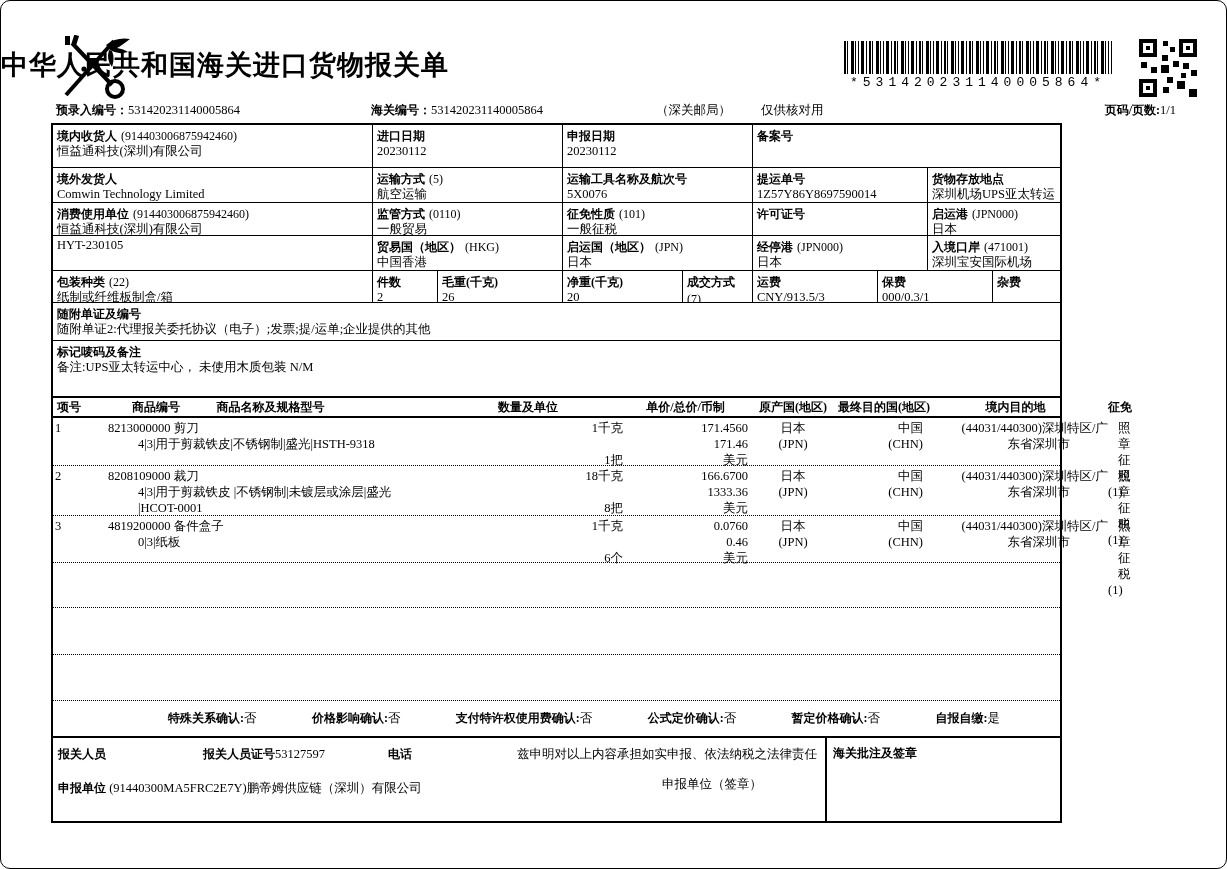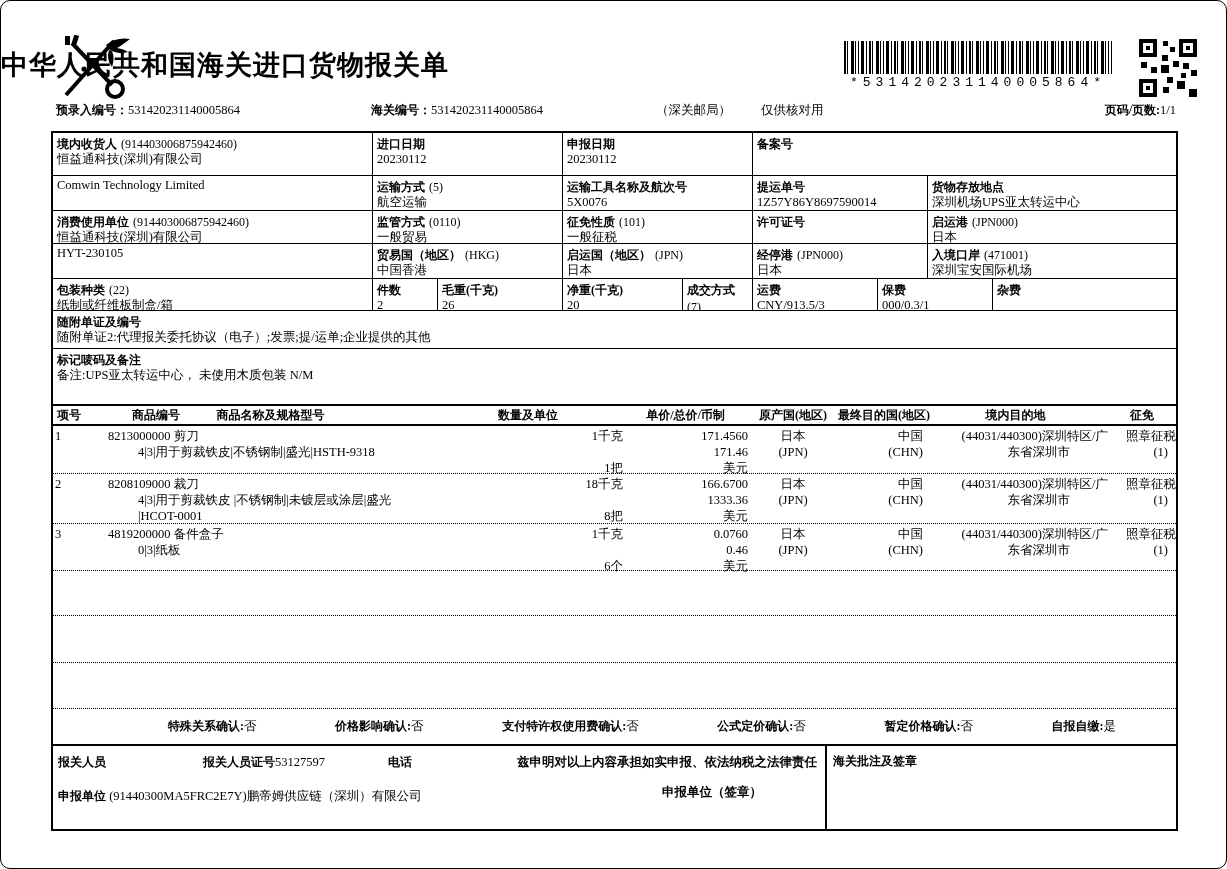--- a/index.html
+++ b/index.html
@@ -21,21 +21,21 @@
   .preentry{position:absolute;left:55px;top:101px;width:1120px;height:18px;font-size:12.5px;}
   .preentry .p1{position:absolute;left:0;}
   .preentry .p2{position:absolute;left:315px;}
   .preentry .p3{position:absolute;left:600px;}
   .preentry .p4{position:absolute;left:705px;}
   .preentry .p5{position:absolute;right:0;}
   .lbl{font-weight:bold;font-size:12px;}
   .cd{font-weight:normal;font-size:12px;}
   .val{font-size:12.5px;}
   
-  .doc{position:absolute;left:50px;top:130px;width:1127px;height:700px;border:2px solid #000;
+  .doc{position:absolute;left:50px;top:122px;width:1011px;height:700px;border:2px solid #000;
        box-sizing:border-box;}
   .row{display:grid;border-bottom:1px solid #000;box-sizing:border-box;line-height:15px;}
   .g5{grid-template-columns:320px 190px 190px 175px 1fr;}
   .g8{grid-template-columns:320px 65px 125px 120px 70px 125px 115px 1fr;}
   .rA{height:43px;}.rB{height:35px;}.rC{height:33px;}.rD{height:35px;}.rE{height:32px;}
   .rF{height:38px;}.rG{height:57px;border-bottom:2px solid #000;}
   .cell{border-right:1px solid #000;padding:2px 4px 0 4px;overflow:hidden;box-sizing:border-box;}
   .cell:last-child{border-right:none;}
   
   .goods-head{display:grid;grid-template-columns:55px 325px 190px 125px 90px 85px 185px 1fr;
@@ -57,21 +57,21 @@
   .c-domestic .l2{padding-right:38px;}
   .c-exempt .l2{padding-right:8px;}
   
   .confirm{height:37px;display:flex;align-items:center;justify-content:space-between;
       padding:0 60px 0 115px;border-bottom:2px solid #000;box-sizing:border-box;font-size:12.5px;}
   .footer{display:grid;grid-template-columns:772px 1fr;height:83px;box-sizing:border-box;}
   .f-left{position:relative;font-size:12.5px;}
   .f-left .fl1a{position:absolute;left:5px;top:8px;}
   .f-left .fl1b{position:absolute;left:150px;top:8px;}
   .f-left .fl1c{position:absolute;left:335px;top:8px;}
-  .f-decl{position:absolute;right:8px;top:8px;width:300px;text-align:right;font-weight:bold;
+  .f-decl{position:absolute;right:8px;top:8px;width:300px;text-align:right;font-weight:normal;
       font-size:12.5px;}
   .f-decl .d2{margin-top:13px;padding-right:55px;}
   .f-left .fl2{position:absolute;left:5px;top:42px;font-family:Liberation Serif, serif;}
   .f-right{border-left:2px solid #000;padding:5px 6px;box-sizing:border-box;}
 </style>
 </head>
 <body>
 
 <div class="page">
 
@@ -145,20 +145,21 @@
         <div class="val">20230112</div>
       </div>
       <div class="cell">
         <div><span class="lbl">备案号</span></div>
         <div class="val"></div>
       </div>
     </div>
 
     <div class="row g5 rB">
       <div class="cell">
+        <div><span class="lbl">境外发货人</span></div>
         <div class="val">Comwin Technology Limited</div>
       </div>
       <div class="cell">
         <div><span class="lbl">运输方式</span> <span class="cd">(5)</span></div>
         <div class="val">航空运输</div>
       </div>
       <div class="cell">
         <div><span class="lbl">运输工具名称及航次号</span></div>
         <div class="val">5X0076</div>
       </div>

